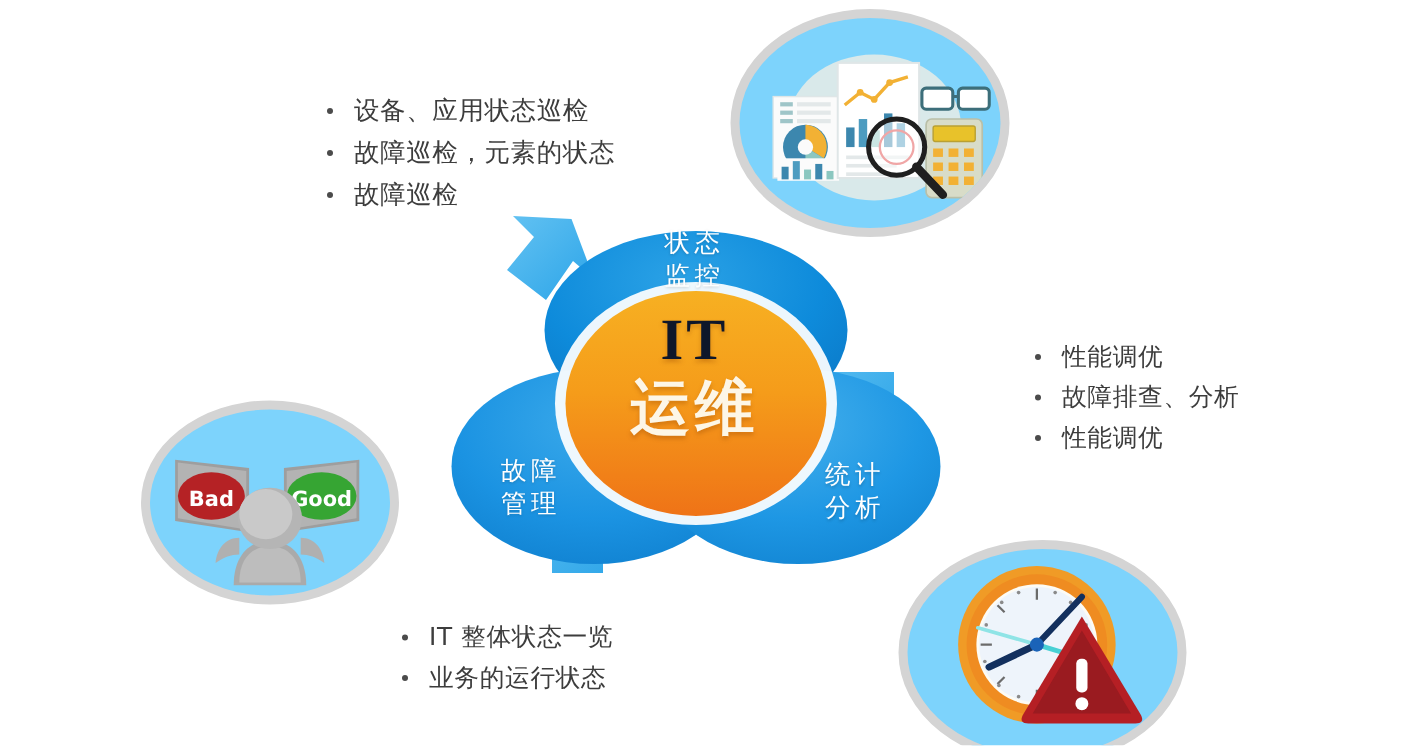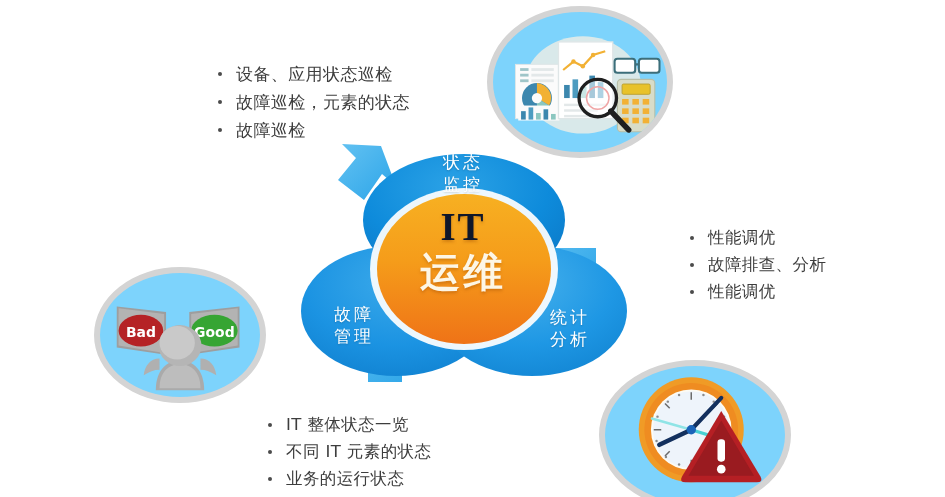--- a/index.html
+++ b/index.html
@@ -129,21 +129,20 @@
   </ul>
 
   <ul class="bullet-list" id="list-fault">
     <li class="bullet-item">性能调优</li>
     <li class="bullet-item">故障排查、分析</li>
     <li class="bullet-item">性能调优</li>
   </ul>
 
   <ul class="bullet-list" id="list-status">
     <li class="bullet-item">IT 整体状态一览</li>
-    <li class="bullet-item">不同 IT 元素的状态</li>
     <li class="bullet-item">业务的运行状态</li>
   </ul>
 
   <div class="photo-circle" id="circle-analytics">
     <svg viewBox="0 0 186 152">
       <ellipse cx="96" cy="78" rx="62" ry="52" fill="#d9e9ea"></ellipse>
 
       <rect x="24" y="56" width="46" height="58" fill="#fbfbfb" stroke="#dfe6e7" stroke-width="1"></rect>
       <rect x="29" y="60" width="9" height="3" fill="#9fc5c8"></rect>
       <rect x="41" y="60" width="24" height="3" fill="#e3e8e9"></rect>

